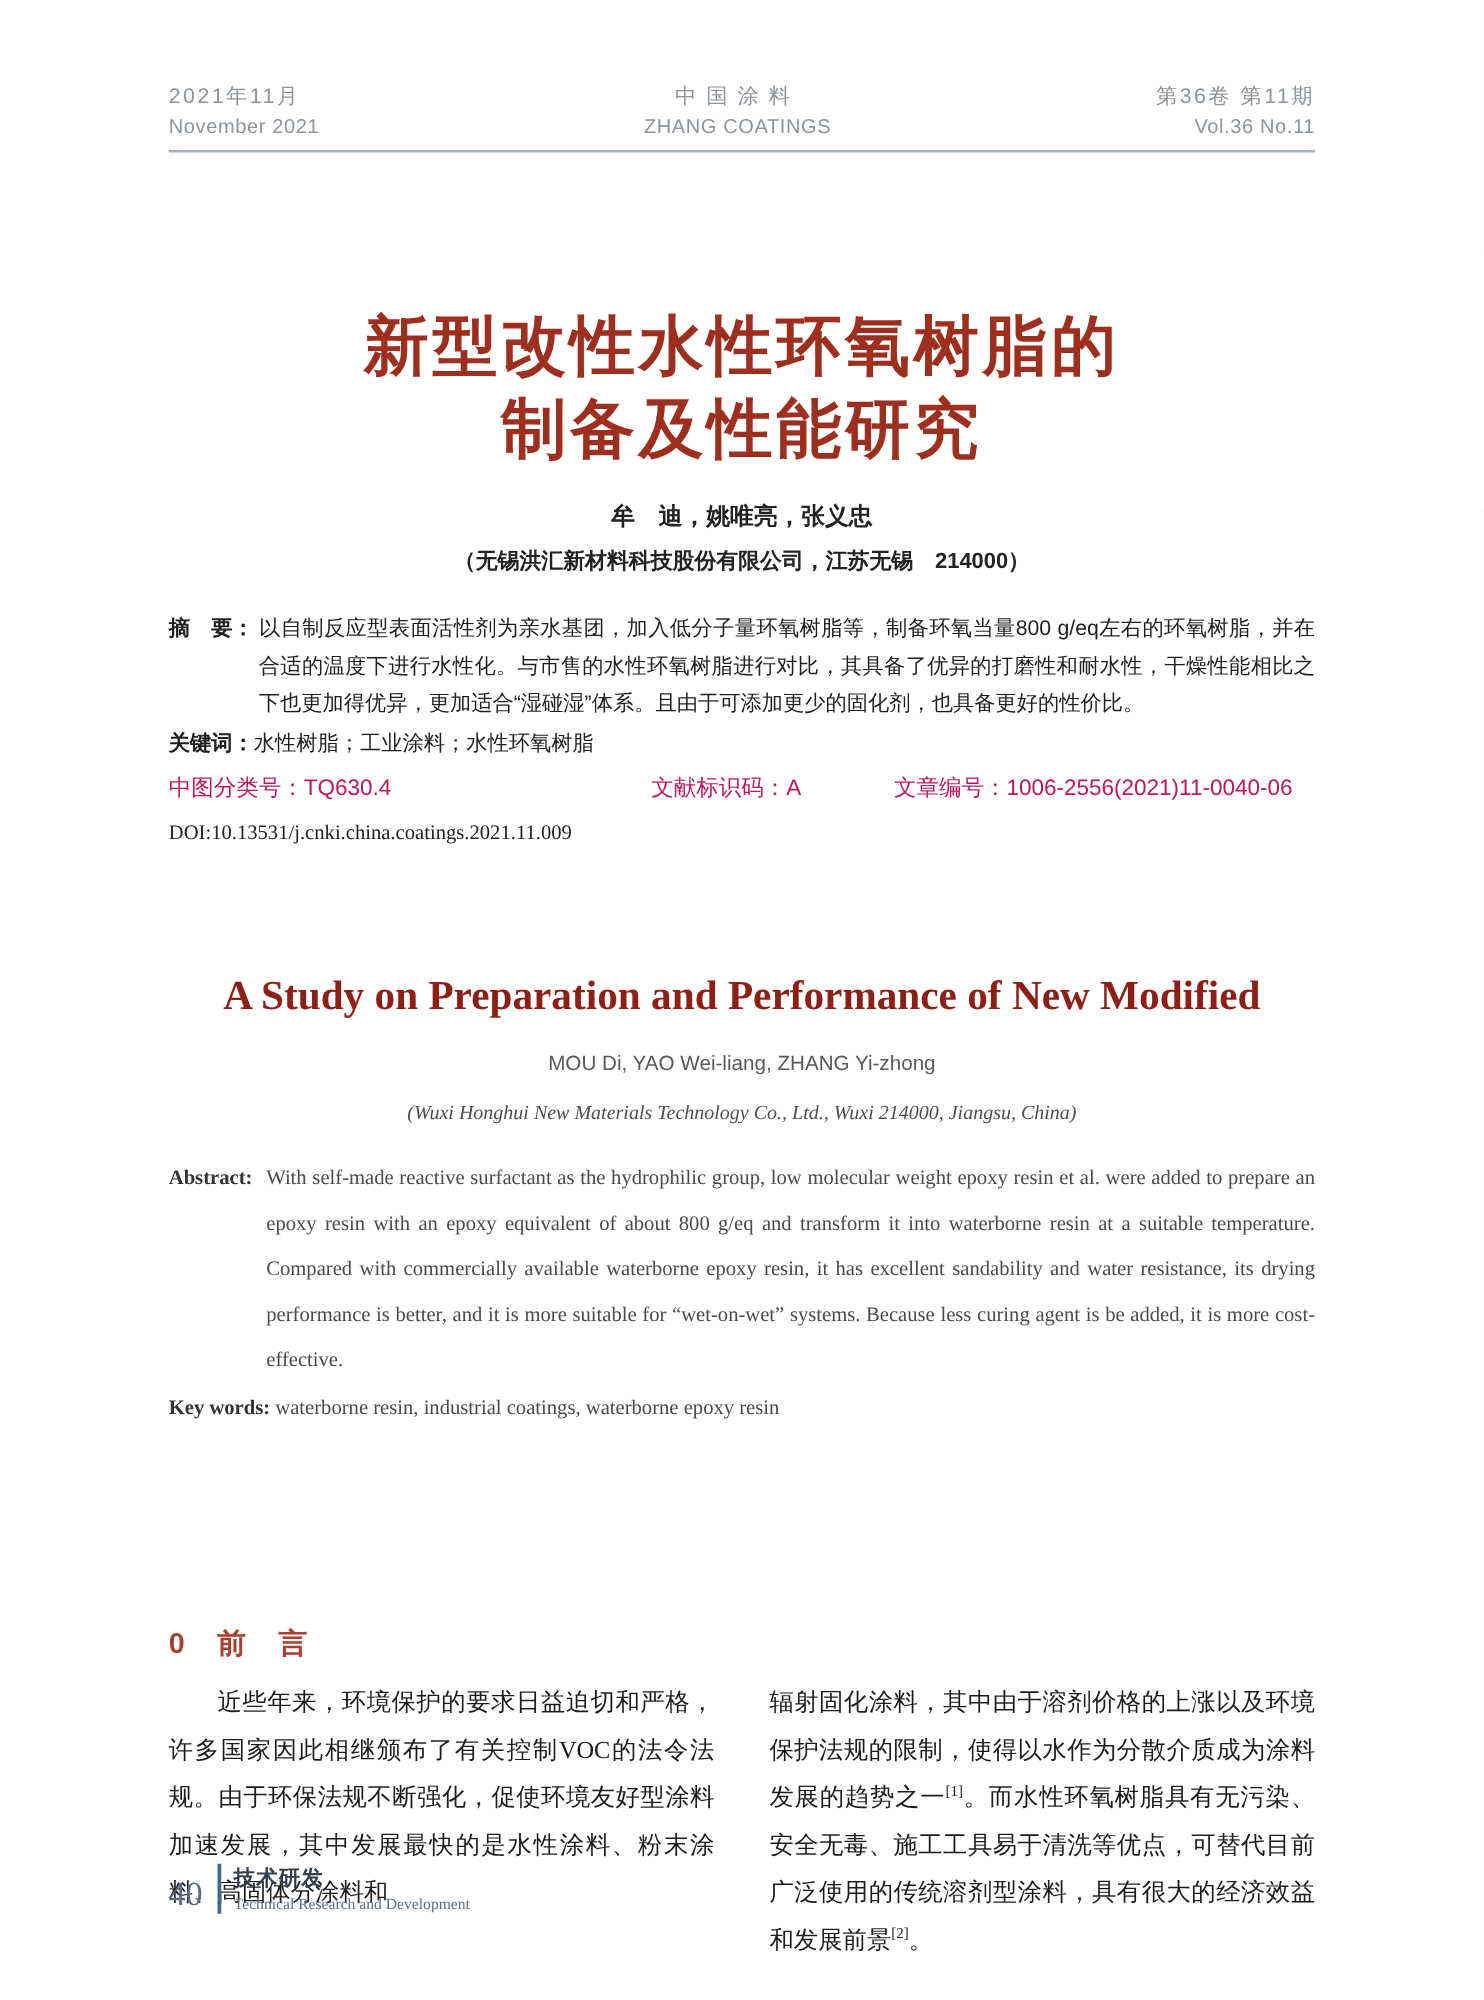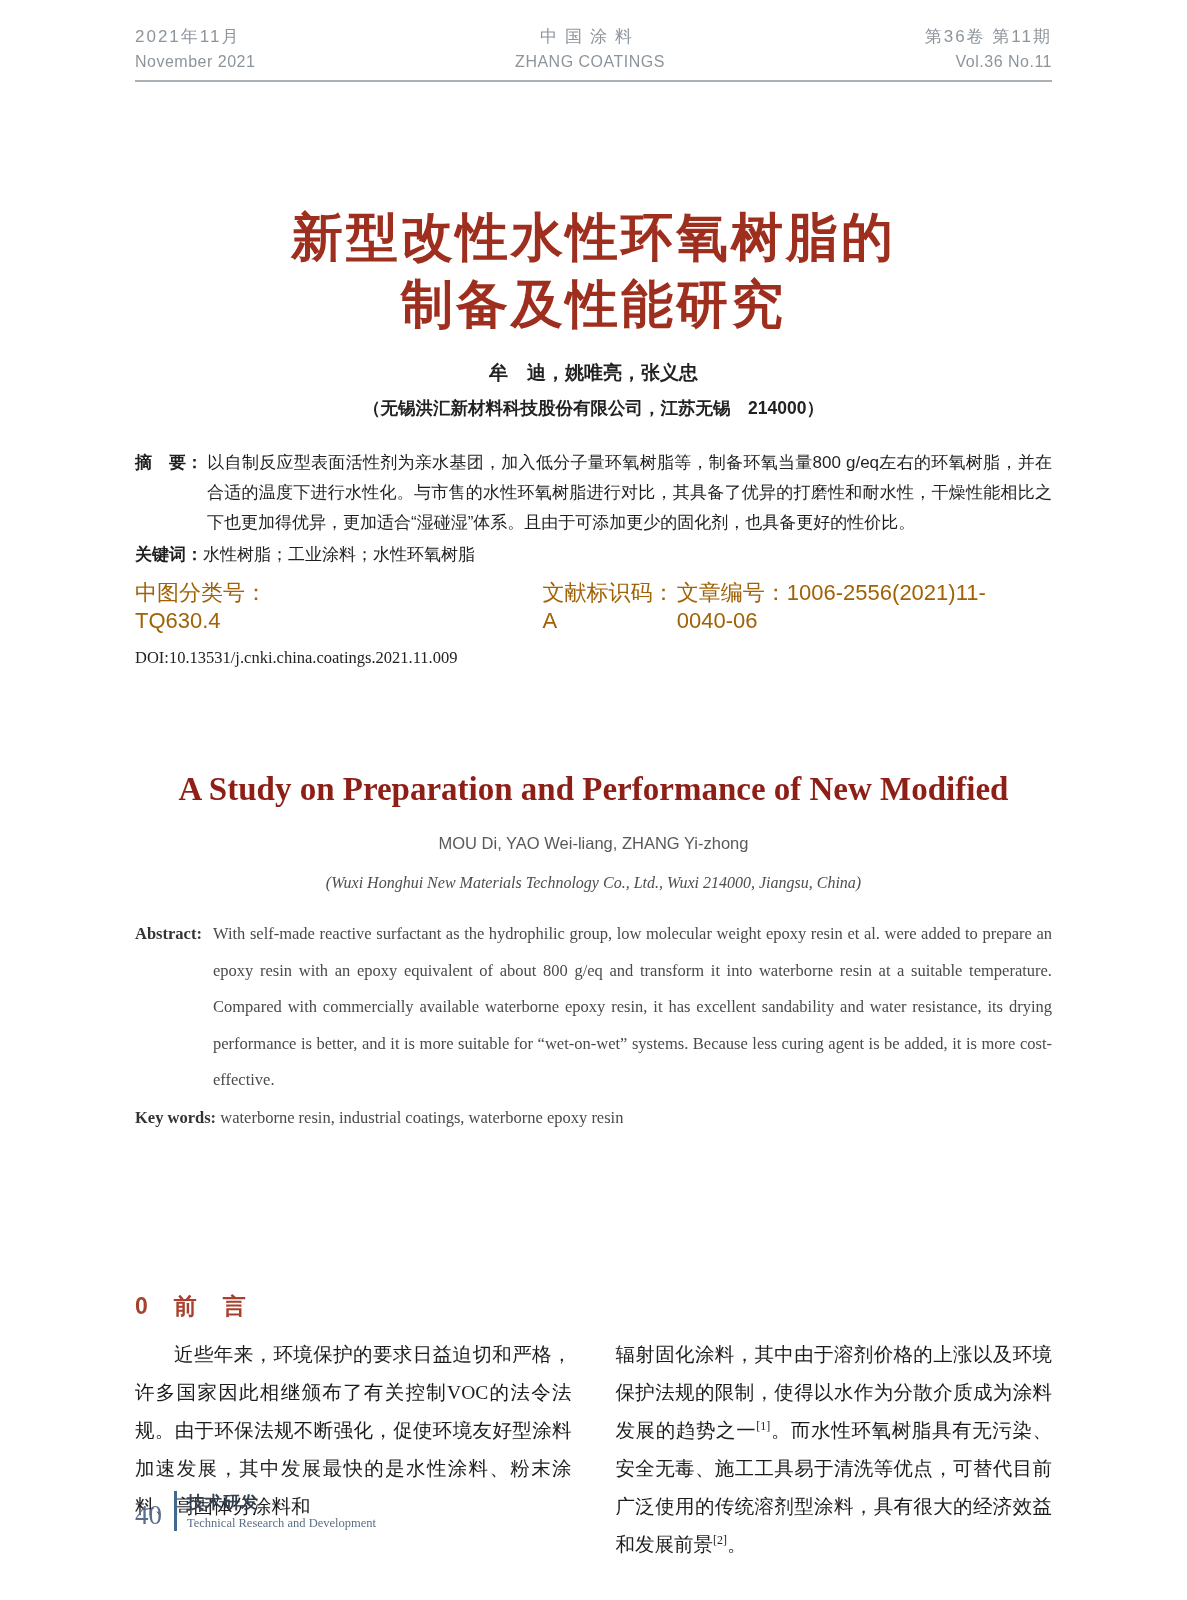--- a/index.html
+++ b/index.html
@@ -12,42 +12,42 @@
   }
   * { margin: 0; padding: 0; box-sizing: border-box; }
   body { background: #e8e8e8; font-family: "Liberation Sans", sans-serif; }
   .page {
     width: 1187px; height: 1600px; margin: 0 auto; background: #ffffff;
     position: relative; overflow: hidden; color: #2b2b2b;
   }
   .content { padding: 0 135px; }
 
   
-  .hdr { display: flex; justify-content: space-between; padding: 24px 135px 0 135px; color: var(--header-gray); }
+  .hdr { display: flex; justify-content: space-between; padding: 64px 135px 0 135px; color: var(--header-gray); }
   .hdr .cn { font-size: 17px; line-height: 26px; letter-spacing: 2px; }
   .hdr .en { font-size: 16px; line-height: 24px; letter-spacing: 0.5px; }
   .hdr-left { text-align: left; }
   .hdr-center { text-align: center; }
   .hdr-center .cn { letter-spacing: 8px; }
   .hdr-right { text-align: right; }
   .hdr-rule { border: none; border-top: 2px solid #a9b0b6; margin: 6px 135px 0 135px; }
 
   
   .cn-title { margin-top: 122px; text-align: center; color: var(--title-red);
     font-size: 52px; font-weight: 700; line-height: 67px; letter-spacing: 3px; }
   .authors-cn { margin-top: 22px; text-align: center; font-size: 19px; font-weight: 700; color: #222; }
   .affil-cn  { margin-top: 10px; text-align: center; font-size: 17.5px; font-weight: 700; color: #222; }
 
   
   .abstract-cn { margin-top: 28px; font-size: 17px; line-height: 30px; color: #1f1f1f;
     padding-left: 72px; text-indent: -72px; text-align: justify; }
   .abstract-cn .label { font-weight: 700; display: inline-block; width: 72px; text-indent: 0; }
   .keywords-cn { margin-top: 2px; font-size: 17px; line-height: 30px; color: #1f1f1f; }
   .keywords-cn .label { font-weight: 700; }
-  .meta-line { margin-top: 8px; display: flex; font-size: 22px; color: #a16207; }
+  .meta-line { margin-top: 8px; display: flex; font-size: 18px; color: #be185d; }
   .meta-line .m2 { margin-left: 208px; }
   .meta-line .m3 { margin-left: auto; padding-right: 18px; }
   .doi { margin-top: 14px; font-family: "Liberation Serif", serif; font-size: 16.5px; color: #222; }
 
   
   .en-title { margin-top: 96px; text-align: center; color: var(--en-title-red);
     font-family: "Liberation Serif", serif; font-size: 33px; font-weight: 700; line-height: 50px; }
   .authors-en { margin-top: 20px; text-align: center; font-size: 16.5px; color: #595959; }
   .affil-en { margin-top: 21px; text-align: center; font-family: "Liberation Serif", serif;
     font-style: italic; font-size: 16px; color: #4e4e4e; }

